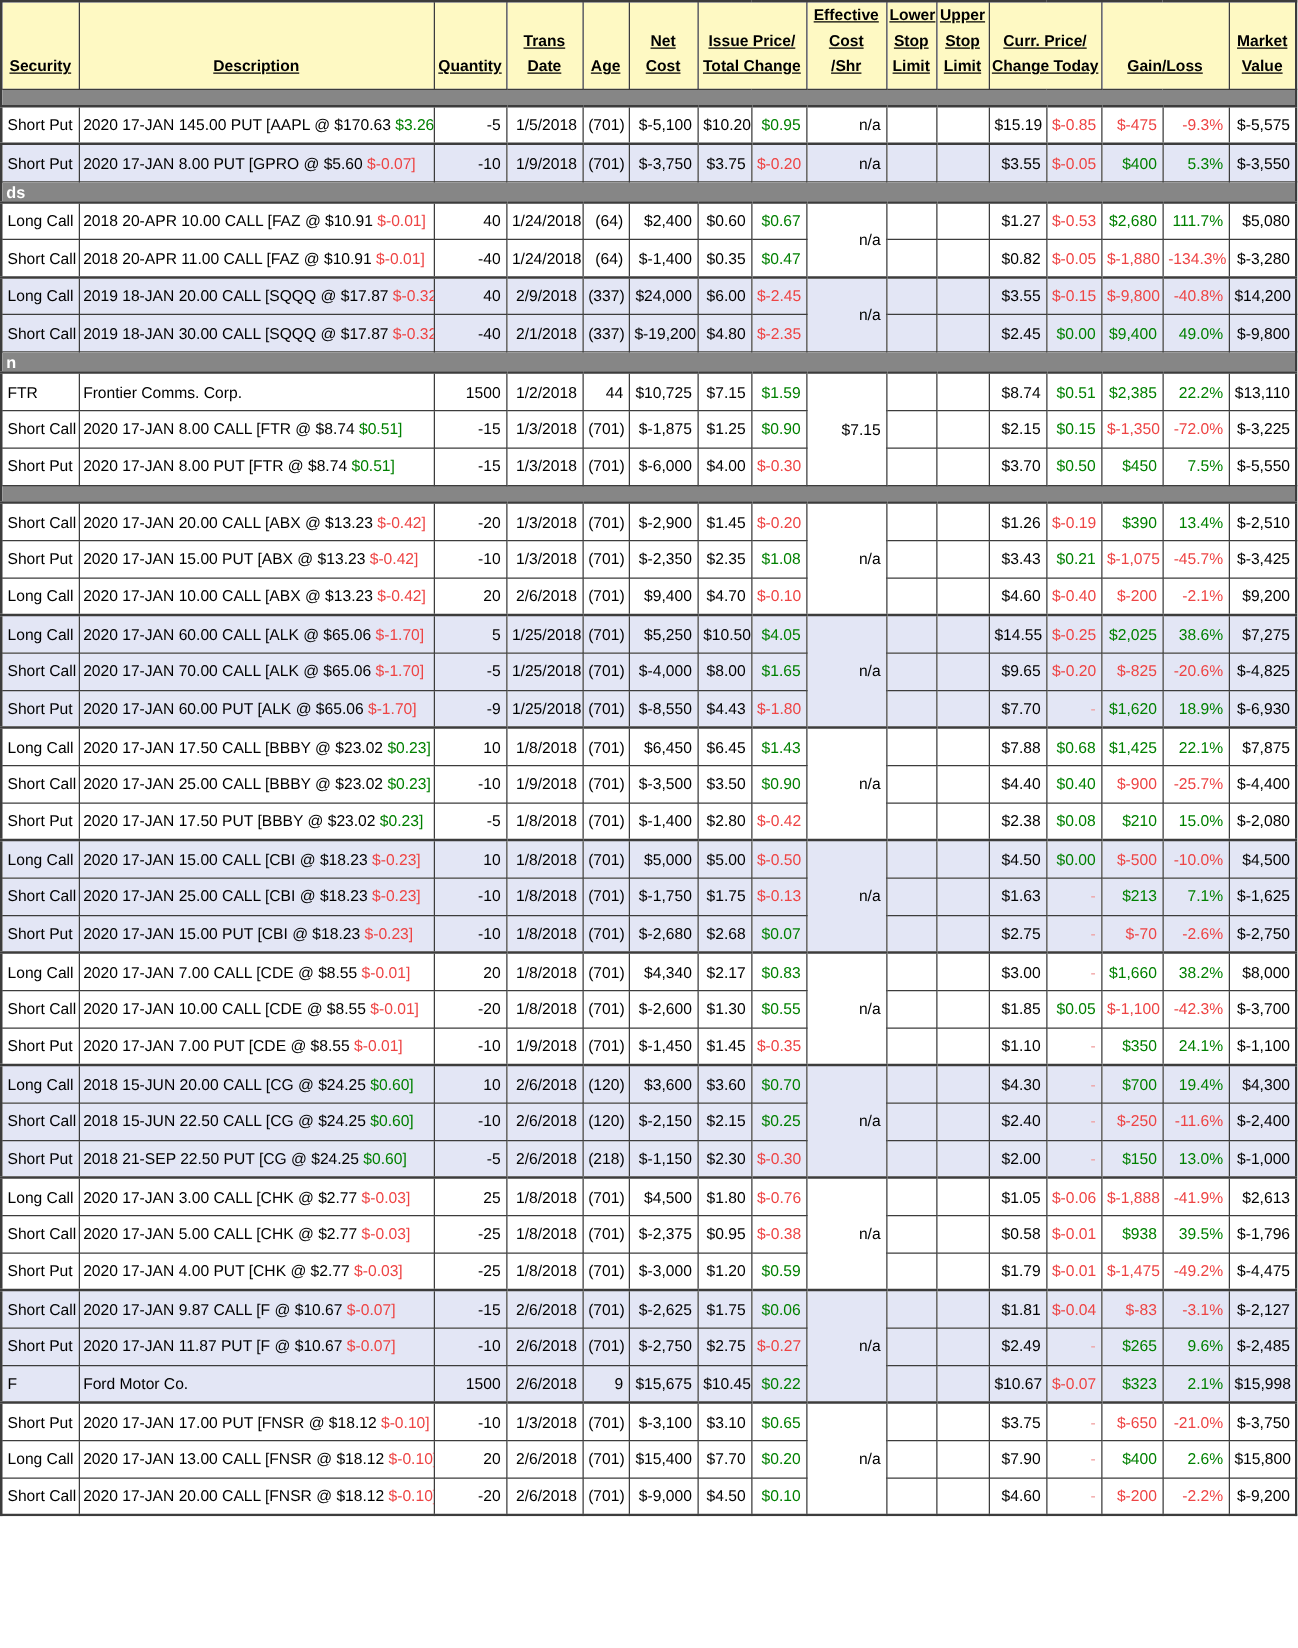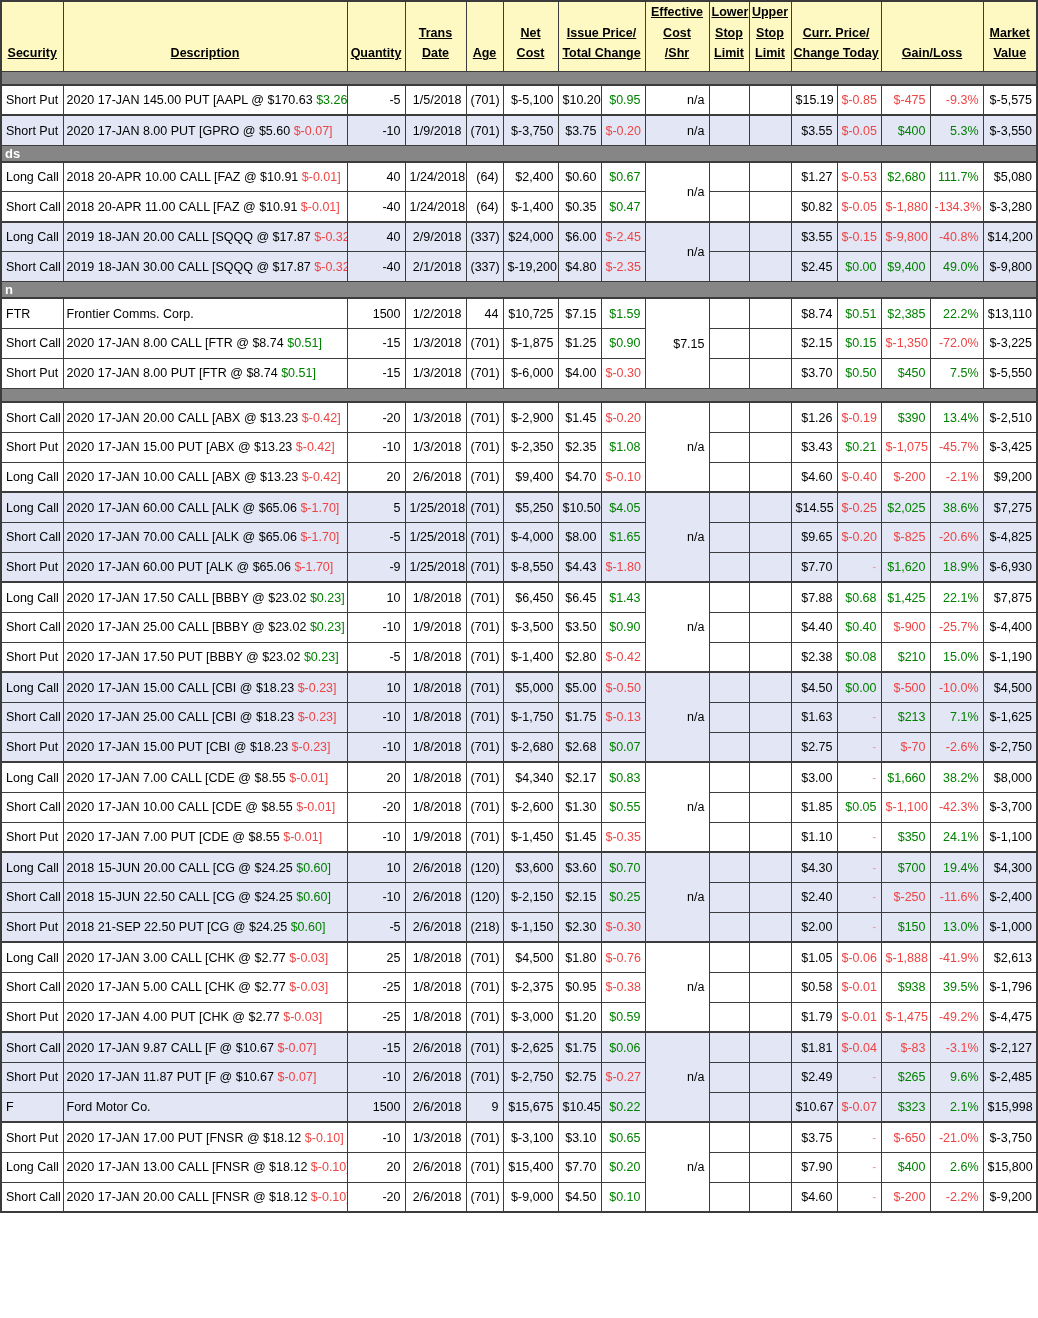--- a/index.html
+++ b/index.html
@@ -413,21 +413,21 @@
         <td class="num">(701)</td>
         <td class="num">$-1,400</td>
         <td class="num">$2.80</td>
         <td class="num r">$-0.42</td>
         <td class="num"></td>
         <td class="num"></td>
         <td class="num">$2.38</td>
         <td class="num g">$0.08</td>
         <td class="num g">$210</td>
         <td class="num g">15.0%</td>
-        <td class="num">$-1,190</td>
+        <td class="num">$-2,080</td>
       </tr>
       <tr class="b gstart">
         <td class="sec">Long Call</td>
         <td class="desc"><span>2020 17-JAN 15.00 CALL [CBI @ $18.23 </span><span class="r">$-0.23]</span></td>
         <td class="num">10</td>
         <td class="num">1/8/2018</td>
         <td class="num">(701)</td>
         <td class="num">$5,000</td>
         <td class="num">$5.00</td>
         <td class="num r">$-0.50</td>

